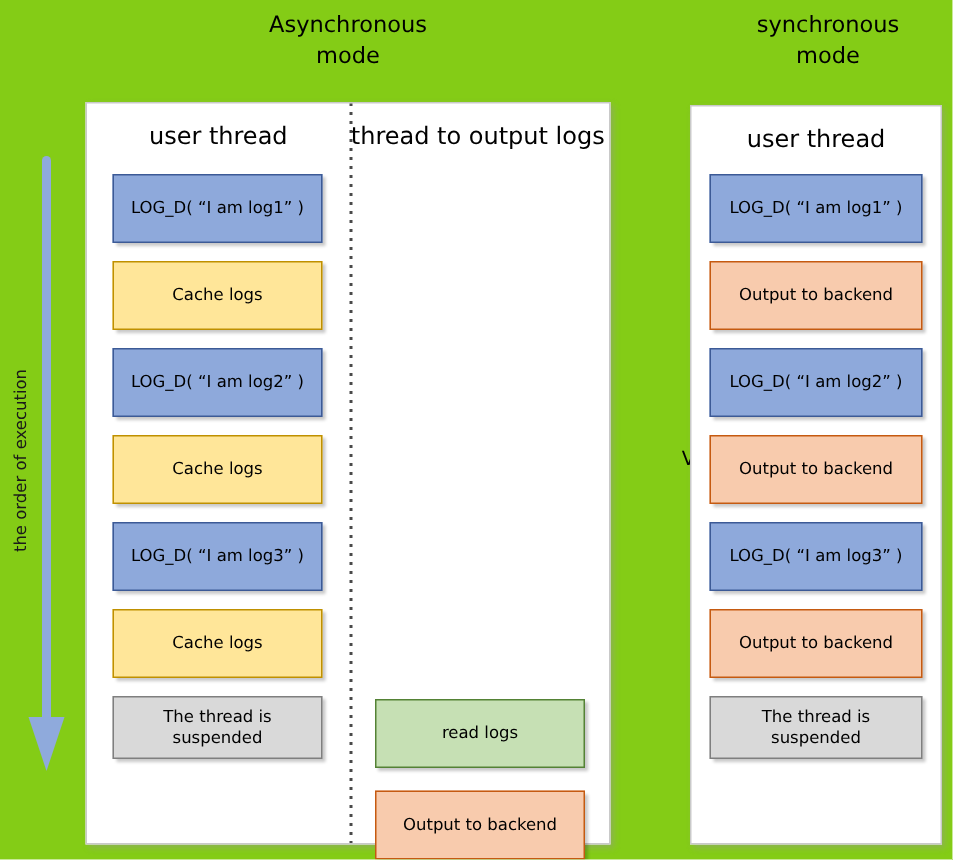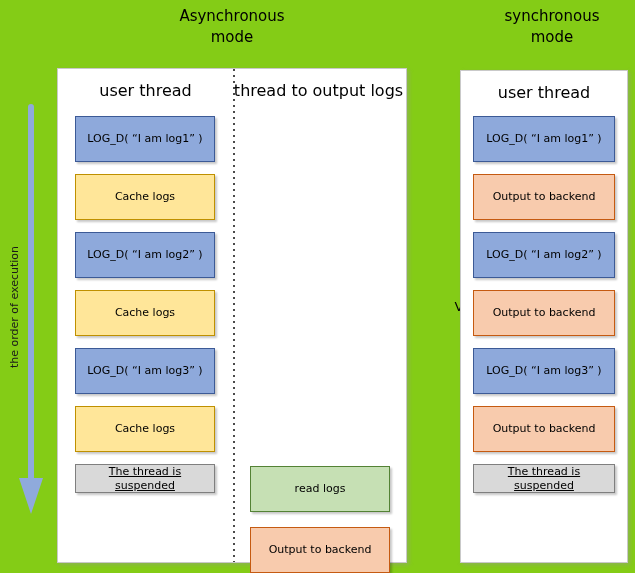--- a/index.html
+++ b/index.html
@@ -40,21 +40,21 @@
   .stack{position:absolute;}
   .stack-async-user{left:17px; top:47px; width:140px;}
   .stack-async-output{left:192px; top:397px; width:140px;}
   .stack-sync-user{left:12px; top:45px; width:142px;}
   .box{
     box-sizing:border-box; height:46px; margin-bottom:12px;
     display:flex; align-items:center; justify-content:center;
     border:1.5px solid #000; font-size:11px; line-height:1.25;
     text-align:center; box-shadow:2px 2px 2px rgba(0,0,0,0.22);
   }
-  .box.two-line{height:29px; padding:12px 18px; margin-top:1px;text-decoration:underline;}
+  .box.two-line{height:42px; padding:12px 18px; margin-top:1px;}
   .stack-async-output .box{margin-bottom:15px;}
   .vs{
     position:absolute; left:421px; top:299px; width:28px;
     text-align:center; font-size:13px;margin-left:28px;
   }
 </style>
 </head>
 <body>
 
 <div class="canvas">

